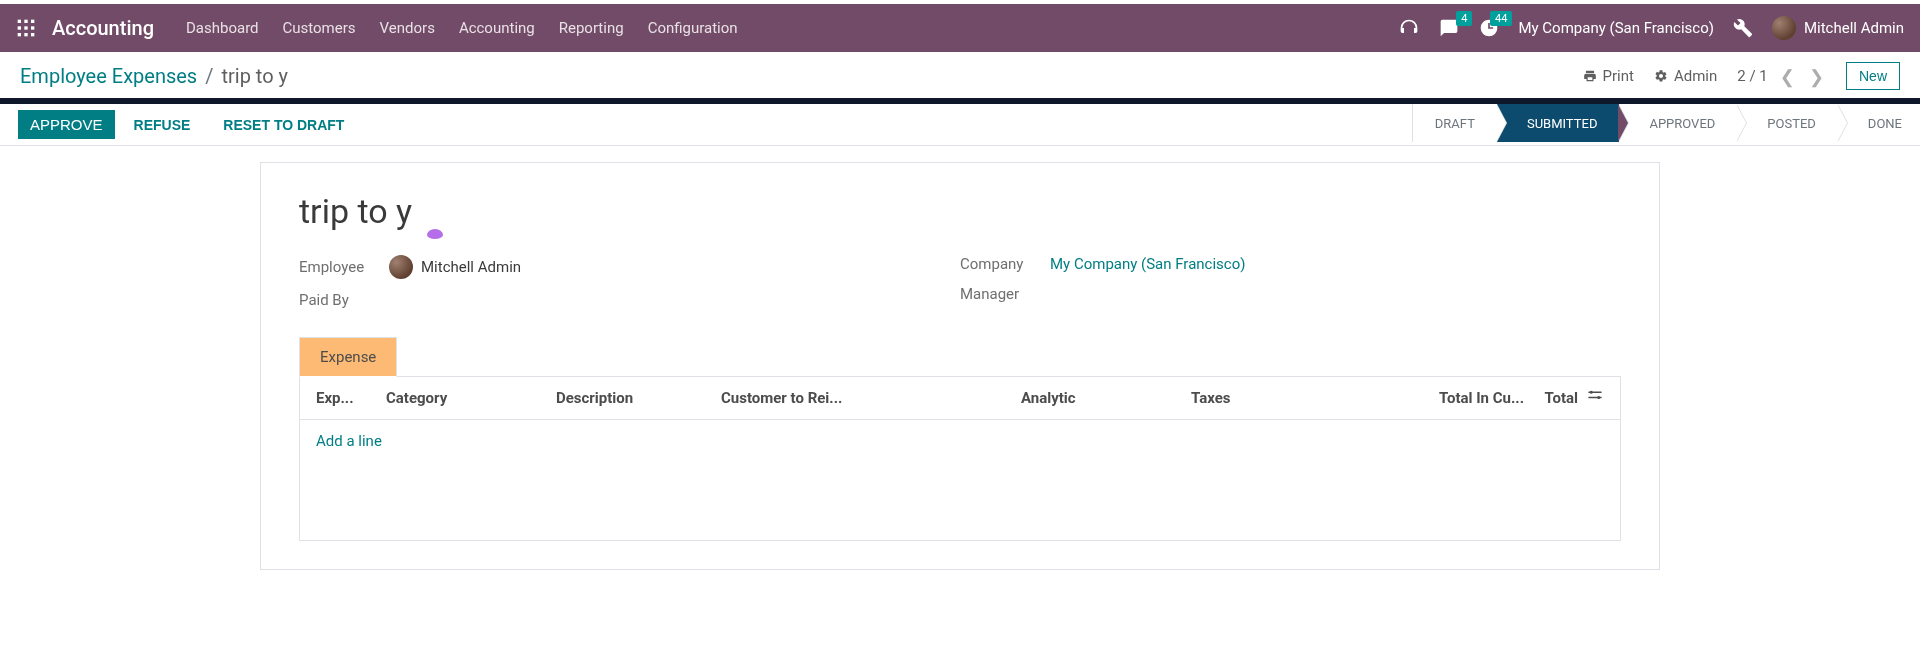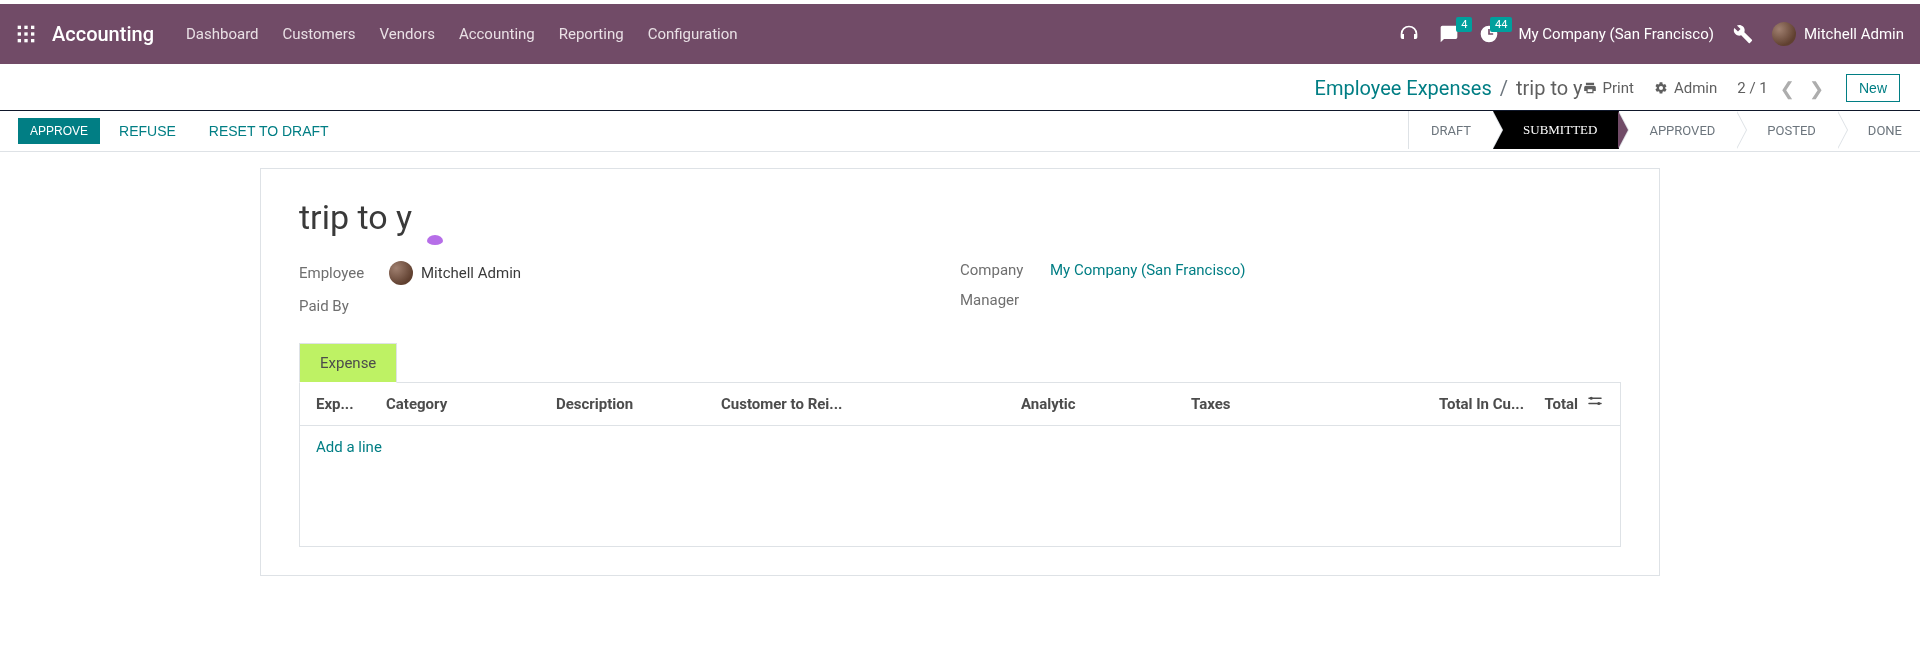--- a/index.html
+++ b/index.html
@@ -7,21 +7,21 @@
   font-family: -apple-system, BlinkMacSystemFont, "Segoe UI", Roboto, Helvetica, Arial, sans-serif;
   background: #ffffff;
   color: #4c4c4c;
   font-size: 14px;
   overflow-x: hidden;
 }
 
 
 .navbar {
   background: #714B67;
-  height: 60px;
+  height: 48px;
   display: flex;
   align-items: center;
   padding: 0 16px;
   color: #fff;
   margin-top: 4px;
 }
 .nav-apps { width: 20px; height: 20px; margin-right: 16px; display: inline-flex; align-items: center; justify-content: center; }
 .nav-apps svg { fill: #fff; }
 .nav-title { font-size: 20px; font-weight: 500; color: #fff; margin-right: 32px; }
 .nav-menu { display: flex; gap: 24px; flex: 1; }
@@ -38,24 +38,24 @@
   padding: 1px 5px;
   border-radius: 2px;
 }
 .nav-company { font-size: 15px; color: #fff; }
 .avatar { width: 24px; height: 24px; border-radius: 50%; background: radial-gradient(circle at 30% 30%, #a08070 0%, #604030 70%); display: inline-block; }
 .nav-user { display: flex; align-items: center; gap: 8px; font-size: 15px; }
 
 
 .control-panel {
   display: flex;
-  justify-content: flex-end;
+  justify-content: space-between;
   align-items: center;
   padding: 10px 20px 8px 20px;
-  border-bottom: 1px solid #0f172a;
+  border-bottom: 6px solid #0f172a;
 }
 .breadcrumb { font-size: 20px; display: flex; align-items: center; gap: 8px; }
 .breadcrumb-back { color: #017e84; cursor: pointer; }
 .breadcrumb-sep { color: #6c757d; }
 .breadcrumb-cur { color: #5f5f5f; }
 .cp-right { display: flex; align-items: center; gap: 20px; }
 .cp-btn { display: inline-flex; align-items: center; gap: 6px; font-size: 15px; color: #5f5f5f; cursor: pointer; }
 .cp-btn svg { width: 14px; height: 14px; fill: #5f5f5f; }
 .pager { display: flex; align-items: center; gap: 10px; color: #5f5f5f; font-size: 15px; }
 .pager-arrow { color: #adadad; font-size: 18px; padding: 0 2px; }
@@ -73,31 +73,31 @@
   display: flex;
   border-bottom: 1px solid #dee2e6;
   align-items: stretch;
 }
 .status-left { display: flex; gap: 5px; padding: 6px 0 6px 18px; align-items: center; }
 .action-btn-primary {
   background: #017e84;
   color: #fff;
   border: none;
   padding: 6px 12px;
-  font-size: 12px;
+  font-size: 15px;
   font-weight: 500;
   cursor: pointer;
 }
 .action-btn-secondary {
   background: none;
   border: none;
   color: #017e84;
   padding: 6px 14px;
   font-size: 14px;
-  font-weight: 400;
+  font-weight: 700;
   cursor: pointer;
 }
 .status-right { margin-left: auto; display: flex; align-items: stretch; }
 .status-step {
   position: relative;
   display: flex;
   align-items: center;
   padding: 0 22px 0 30px;
   font-size: 13px;
   color: #6c757d;
@@ -119,21 +119,21 @@
   content: "";
   position: absolute;
   right: -10px; top: 0;
   width: 0; height: 0;
   border-top: 19px solid transparent;
   border-bottom: 19px solid transparent;
   border-left: 10px solid #dee2e6;
   z-index: 1;
 }
 .status-step.first { border-left: 1px solid #dee2e6; padding-left: 22px; }
-.status-step.active { background: #000000; color: #fff; font-family: Liberation Serif, serif; }
+.status-step.active { background: #0c4a6e; color: #fff; }
 .status-step.active::after { border-left-color: #714B67; }
 .status-step:last-child::after, .status-step:last-child::before { display: none; }
 .status-step:last-child { padding-right: 18px; }
 
 
 .sheet-bg { padding-top: 16px; display: flex; justify-content: center; }
 .sheet {
   width: 1400px;
   max-width: calc(100% - 40px);
   border: 1px solid #dee2e6;
@@ -164,21 +164,21 @@
 .field-value.link { color: #017e84; }
 .small-avatar { width: 24px; height: 24px; border-radius: 50%; background: radial-gradient(circle at 30% 30%, #a08070 0%, #604030 70%); display: inline-block; }
 
 
 .notebook { margin-top: 22px; }
 .tab-headers { display: flex; border-bottom: 1px solid #dee2e6; }
 .tab {
   padding: 10px 20px;
   border: 1px solid #dee2e6;
   border-bottom: none;
-  background: #bef264;
+  background: #fdba74;
   font-size: 15px;
   color: #4c4c4c;
   margin-bottom: -1px;
   cursor: pointer;
 }
 .tab.active { border-bottom: 1px solid #fff; }
 
 .table-wrap { border: 1px solid #dee2e6; border-top: none; }
 .table-head { display: flex; padding: 10px 10px; font-size: 15px; color: #4c4c4c; border-bottom: 1px solid #dee2e6; align-items: center; font-weight: bold; }
 .th { padding: 0 6px; overflow: hidden; text-overflow: ellipsis; white-space: nowrap; }

